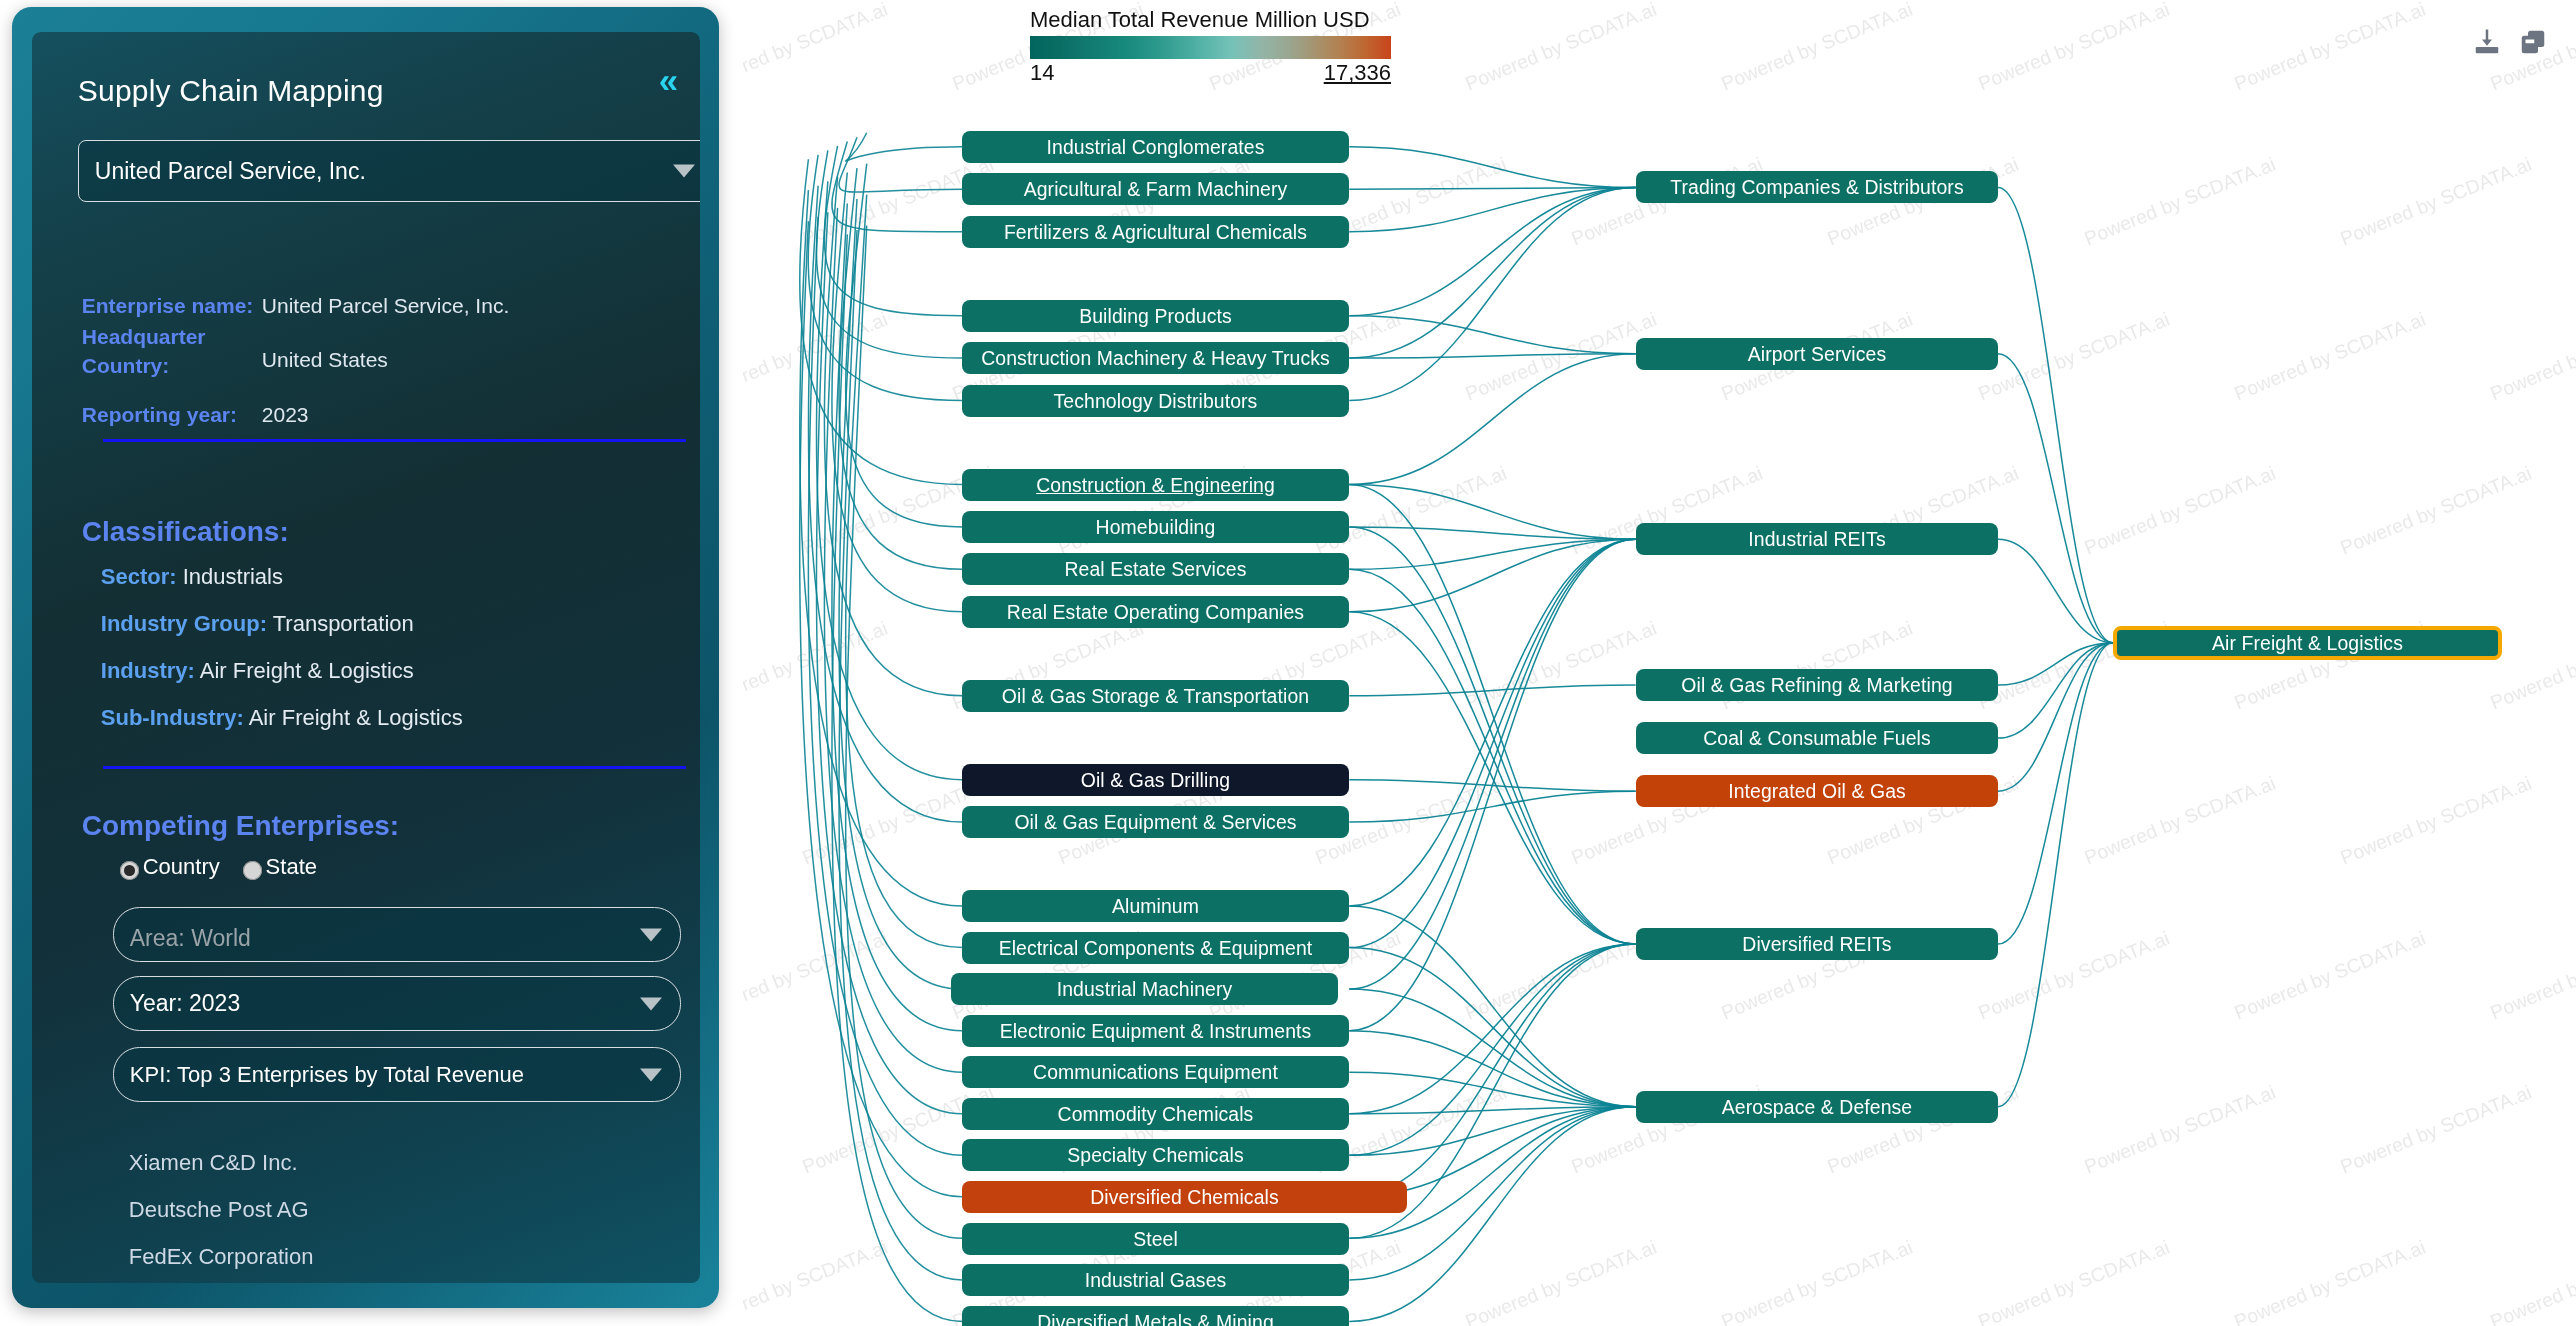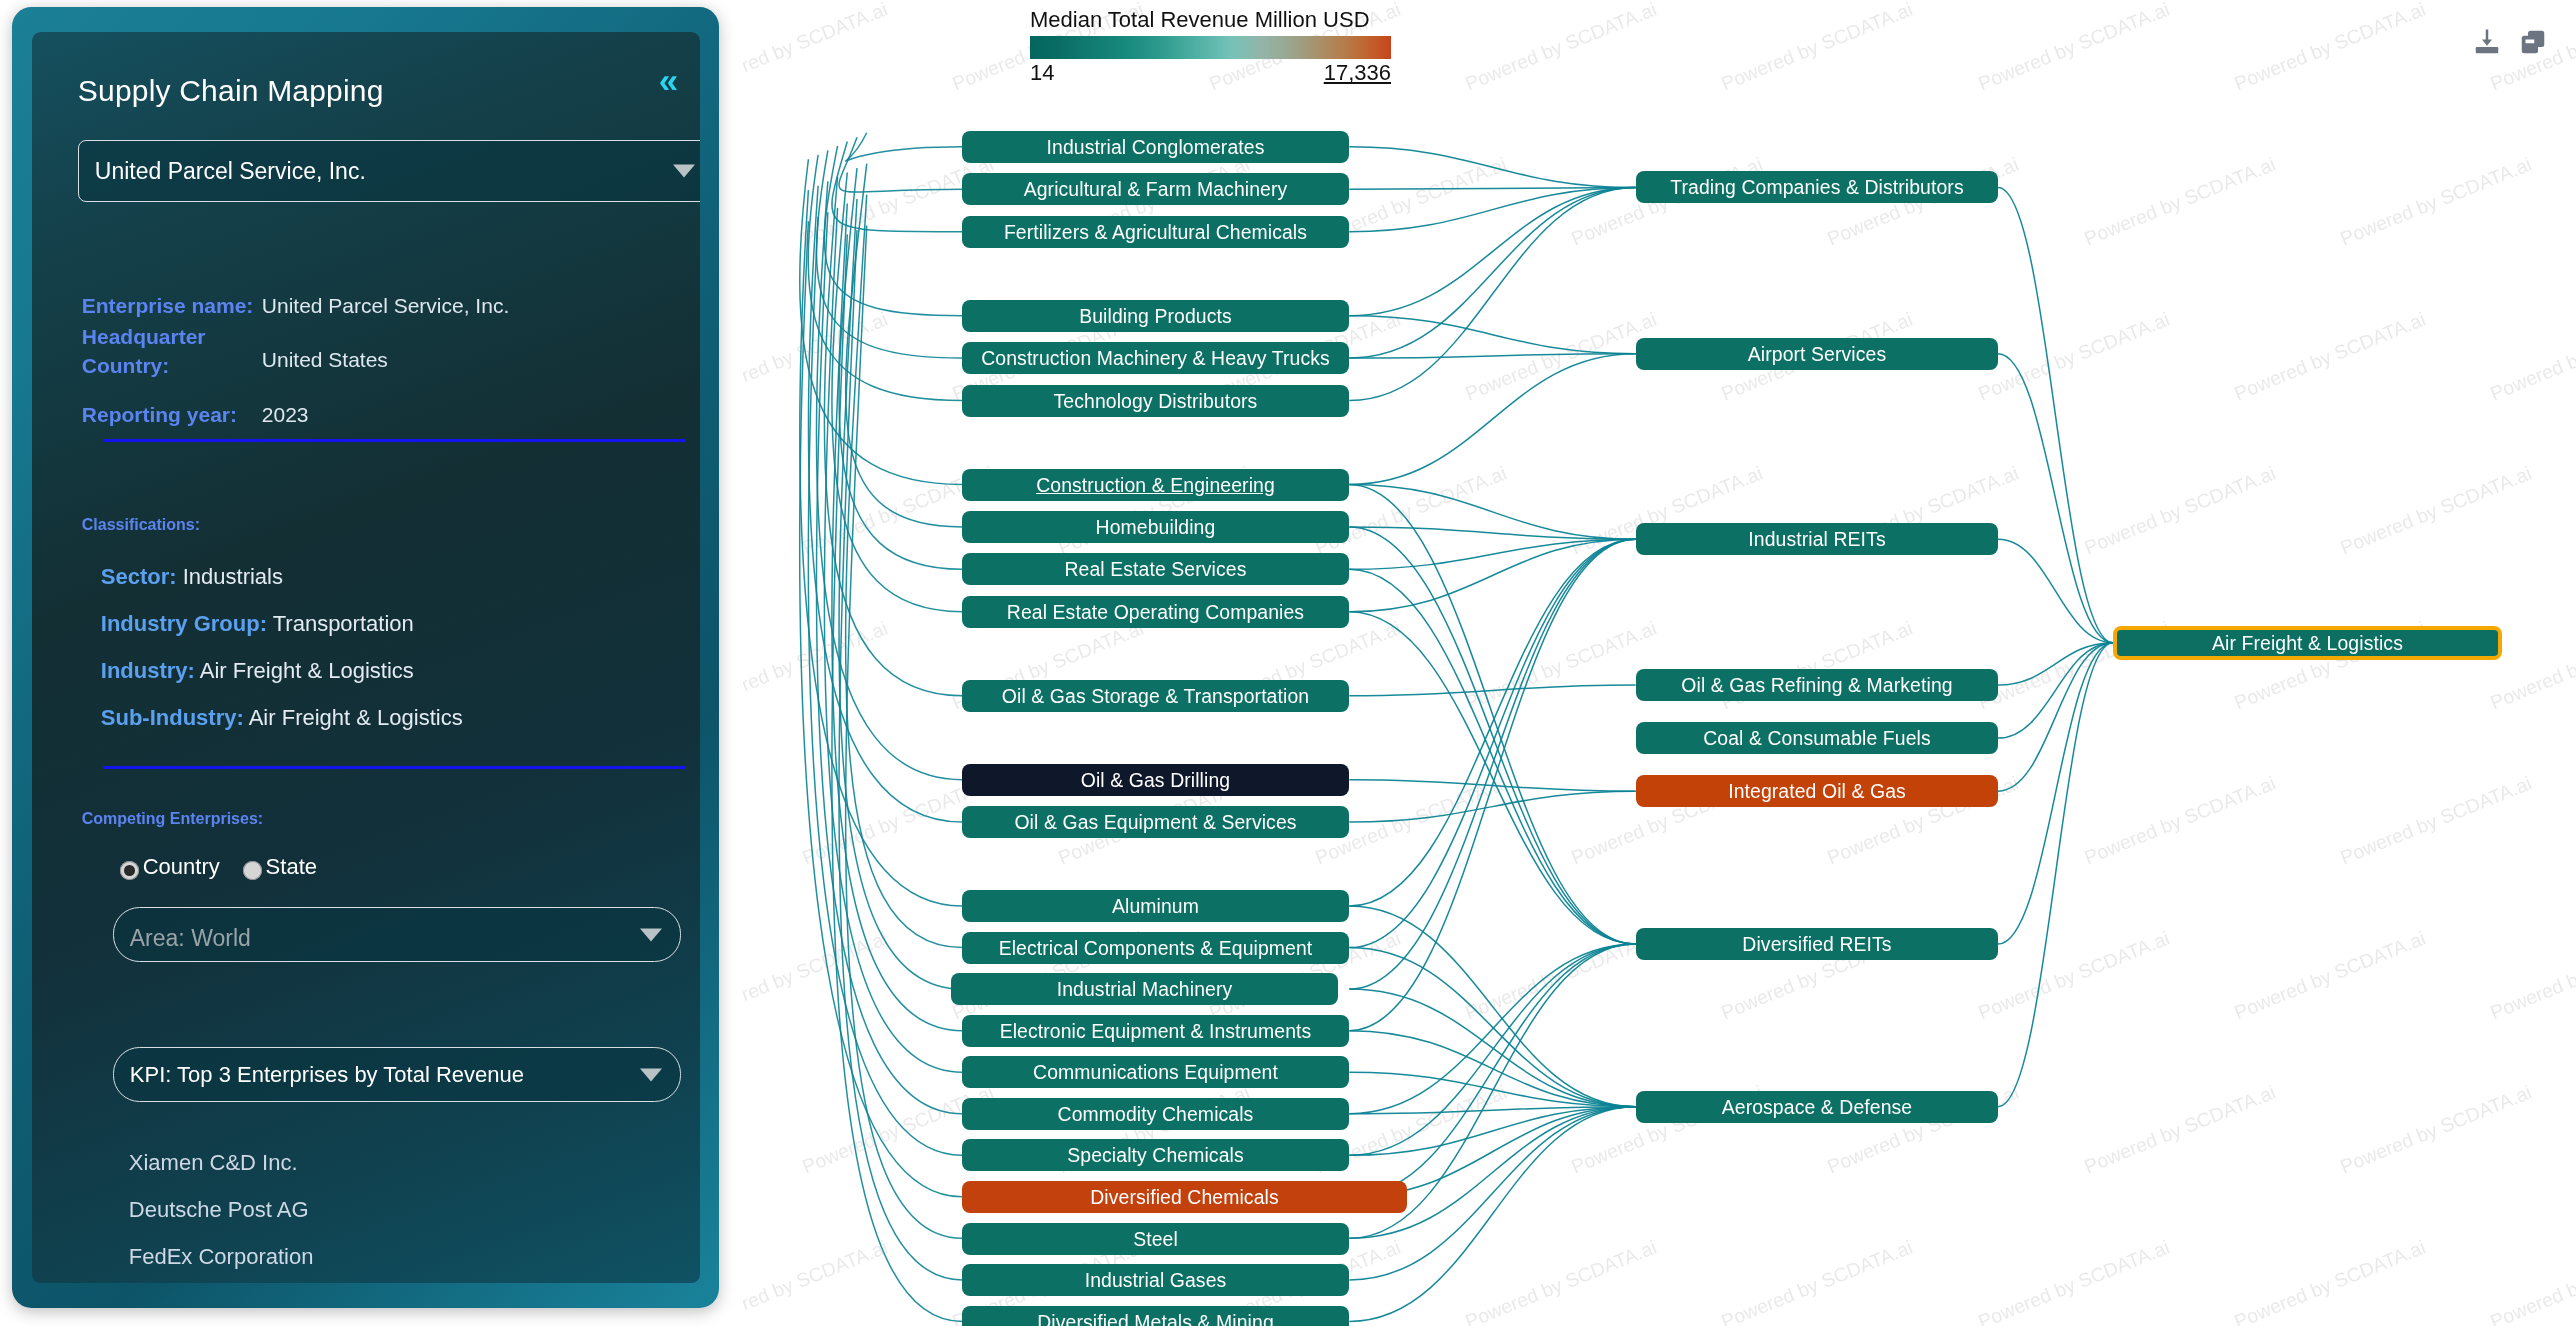--- a/index.html
+++ b/index.html
@@ -53,21 +53,21 @@
     border-top:13.3px solid #b9c2c6;
   }
   #enterprise-select{left:46px;top:108px;width:636px;height:62px;}
 
   .meta-row{position:absolute;font-size:21px;}
   .meta-key{color:#5c84f0;font-weight:bold;}
   .meta-val{color:#dfe7ef;font-weight:400;}
 
   .divider{position:absolute;height:2.7px;background:#1414f0;left:71px;width:583px;}
 
-  .cls-head{position:absolute;color:#5c84f0;font-weight:bold;font-size:16px;}
+  .cls-head{position:absolute;color:#5c84f0;font-weight:bold;font-size:28px;}
   .cls-row{position:absolute;font-size:22px;}
   .cls-row b{color:#5ca0f0;}
   .cls-row span{color:#e4ebf2;}
 
   .radio-wrap{position:absolute;display:flex;align-items:flex-end;}
   .radio{
     width:19.4px;height:19.4px;border-radius:50%;background:#d6d6d6;display:inline-block;
     position:relative;box-shadow:inset 0 0 0 0.9px #8d8d8d;cursor:pointer;
   }
   .radio.on::after{
@@ -234,20 +234,24 @@
       <span class="radio-lbl">Country</span>
       <span class="radio" style="margin-left:23px;"></span>
       <span class="radio-lbl">State</span>
     </div>
 
     <div class="sel-box" style="left:81px;top:875px;width:568px;height:55px;border-radius:26.5px;">
       <span class="cap" style="color:#9aa3a8;margin-top:8px;">Area: World</span>
       <span class="caret"></span>
     </div>
 
+    <div class="sel-box" style="left:81px;top:944px;width:568px;height:55px;border-radius:26.5px;">
+      <span class="cap">Year: 2023</span>
+      <span class="caret"></span>
+    </div>
 
     <div class="sel-box" style="left:81px;top:1015px;width:568px;height:55px;border-radius:26.5px;">
       <span class="cap" style="font-size:22px;">KPI: Top 3 Enterprises by Total Revenue</span>
       <span class="caret"></span>
     </div>
 
     <div class="comp-name" style="left:97px;top:1118px;">Xiamen C&amp;D Inc.</div>
     <div class="comp-name" style="left:97px;top:1165px;">Deutsche Post AG</div>
     <div class="comp-name" style="left:97px;top:1212px;">FedEx Corporation</div>
 

